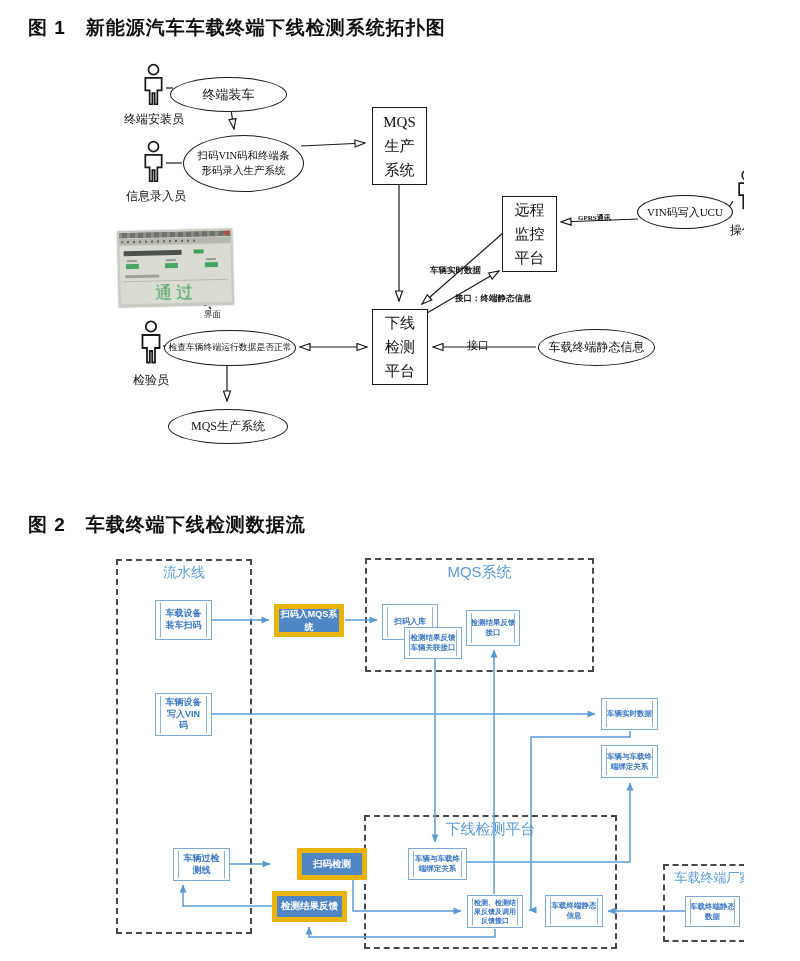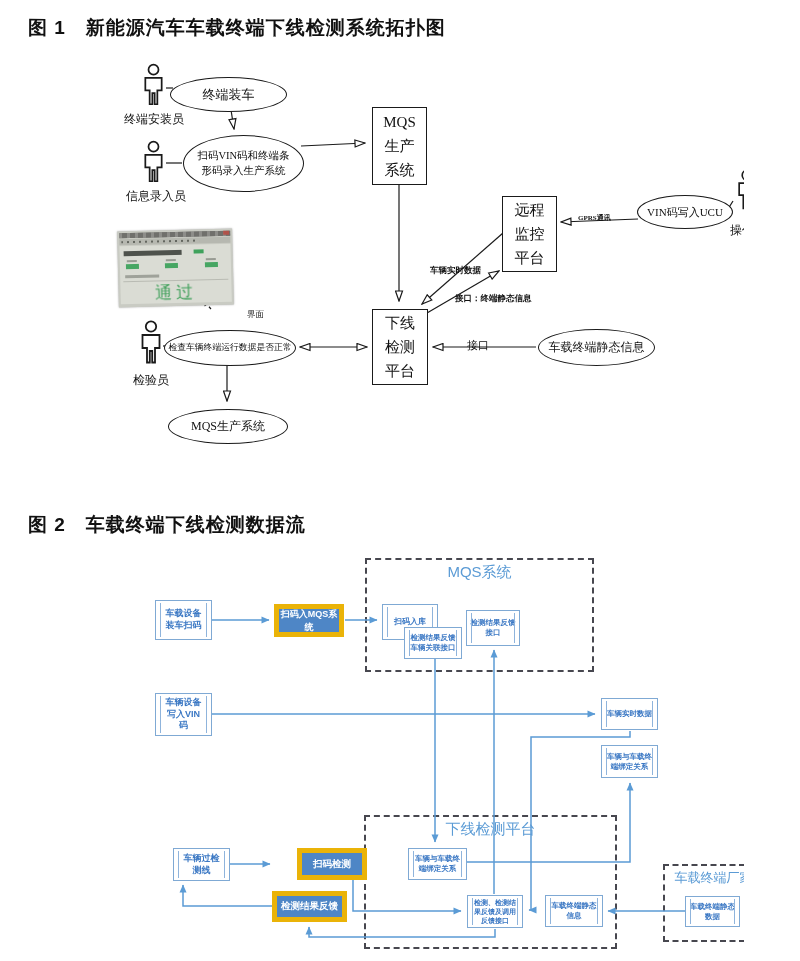--- a/index.html
+++ b/index.html
@@ -156,21 +156,21 @@
 监控
 平台</div>
   <div class="f1box pre" style="left:372px;top:309px;width:54px;height:74px;">下线
 检测
 平台</div>
 
   <div class="f1label" style="left:578px;top:213px;font-size:7px;font-weight:bold;">GPRS通讯</div>
   <div class="f1label" style="left:430px;top:265px;font-size:8.5px;font-weight:bold;">车辆实时数据</div>
   <div class="f1label" style="left:455px;top:293px;font-size:8.5px;font-weight:bold;">接口：终端静态信息</div>
   <div class="f1label" style="left:467px;top:338px;font-size:11px;">接口</div>
-  <div class="f1label" style="left:204px;top:309px;font-size:8.5px;margin-left:43px;">界面</div>
+  <div class="f1label" style="left:204px;top:309px;font-size:8.5px;">界面</div>
 
   <div class="photo">
     <div class="ph-top">
       <div class="ph-dot"></div>
     </div>
     <div class="ph-menu"></div>
     <div class="ph-body">
       <div class="vinbar"></div>
       <div class="greenbit"></div>
       <div class="glab" style="left:7px;"></div>
@@ -180,20 +180,23 @@
       <div class="gval" style="left:45px;"></div>
       <div class="gval" style="left:85px;"></div>
       <div class="graybar"></div>
       <div class="hline"></div>
       <div class="passtxt">通过</div>
     </div>
   </div>
 
   <div class="figcap" style="top:512px;">图 2　车载终端下线检测数据流</div>
 
+  <div class="f2container" style="left:116px;top:559px;width:132px;height:371px;">
+    <div class="f2title" style="font-size:14px;">流水线</div>
+  </div>
   <div class="f2container" style="left:365px;top:558px;width:225px;height:110px;">
     <div class="f2title" style="font-size:15px;">MQS系统</div>
   </div>
   <div class="f2container" style="left:364px;top:815px;width:249px;height:130px;">
     <div class="f2title" style="font-size:15px;">下线检测平台</div>
   </div>
   <div class="f2container" style="left:663px;top:864px;width:97px;height:74px;">
     <div class="f2title" style="font-size:13px;">车载终端厂家</div>
   </div>
 

